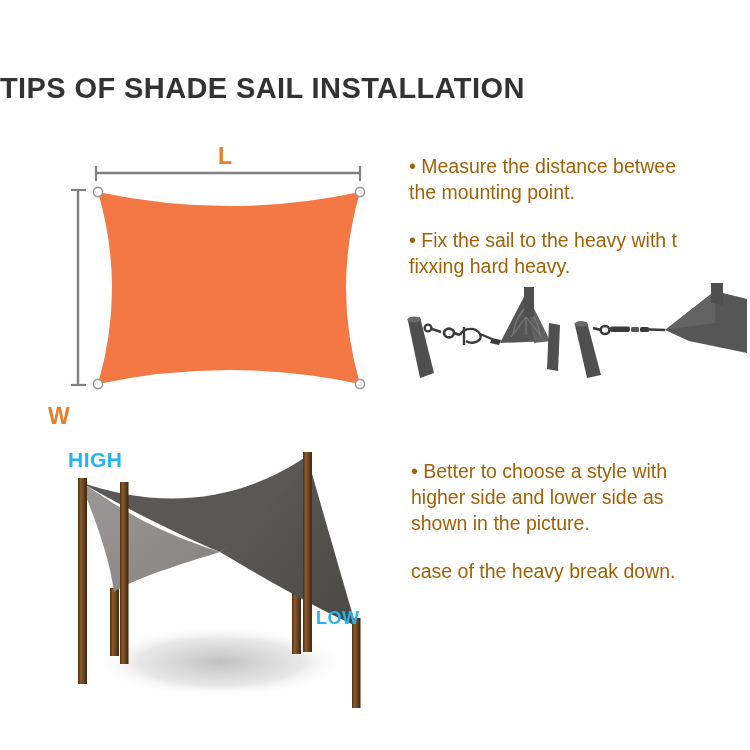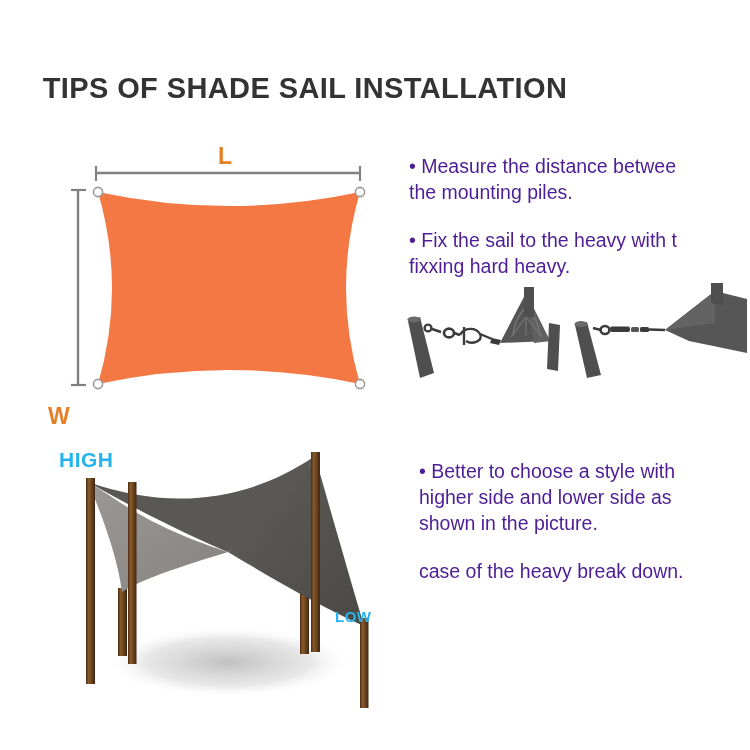--- a/index.html
+++ b/index.html
@@ -23,21 +23,20 @@
     background: #ffffff;
     overflow: hidden;
   }
 
   
   #title {
     position: absolute;
     left: 0;
     top: 72px;
     width: 610px;
-    text-align: center;
     font-size: 29px;
     font-weight: bold;
     color: #333333;
     letter-spacing: 0.4px;
     white-space: nowrap;
   }
 
   
   #top-section {
     position: absolute;
@@ -78,73 +77,72 @@
   #top-text {
     position: absolute;
     left: 409px;
     top: 18px;
     width: 341px;
     overflow: hidden;
   }
   .bullet-p {
     font-size: 19.5px;
     line-height: 26px;
-    color: #4c1d95;
+    color: #a16207;
     margin: 0 0 22px 0;
     white-space: nowrap;
   }
   .bullet-p .ln { display: block; }
 
   
   #hardware-row {
     position: absolute;
     left: 400px;
     top: 148px;
     width: 350px;
     height: 100px;
   }
   .hw { position: absolute; top: 0; }
   #hw-left  { left: 0px; }
   #hw-right { left: 165px; }
 
   
   #bottom-section {
     position: absolute;
-    left: 10px;
+    left: 2px;
     top: 420px;
     width: 690px;
     height: 330px;
   }
 
   #canopy-figure {
     position: absolute;
     left: 22px;
     top: 10px;
     width: 390px;
     height: 290px;
   }
 
   #label-HIGH {
     position: absolute;
-    left: 59px;
+    left: 68px;
     top: 448px;
     font-size: 21px;
     font-weight: bold;
     color: #25B4EE;
     letter-spacing: 0.5px;
   }
   #label-LOW {
     position: absolute;
     left: 316px;
     top: 608px;
-    font-size: 15px;
+    font-size: 18px;
     font-weight: bold;
     color: #25B4EE;
     letter-spacing: 0.5px;
-    margin-left: 19px;
   }
 
   #bottom-text {
     position: absolute;
     left: 409px;
     top: 38px;
     width: 341px;
     overflow: hidden;
   }
 </style>
@@ -182,21 +180,21 @@
         </g>
       </svg>
     </div>
 
     <span id="label-L">L</span>
     <span id="label-W">W</span>
 
     <div id="top-text">
       <p class="bullet-p">
         <span class="ln">• Measure the distance betwee</span>
-        <span class="ln">the mounting piles.</span>
+        <span class="ln">the mounting point.</span>
       </p>
       <p class="bullet-p">
         <span class="ln">• Fix the sail to the heavy with t</span>
         <span class="ln">fixxing hard heavy.</span>
       </p>
     </div>
 
     <div id="hardware-row">
 
       <svg class="hw" id="hw-left" width="175" height="95" viewBox="0 0 175 95">

